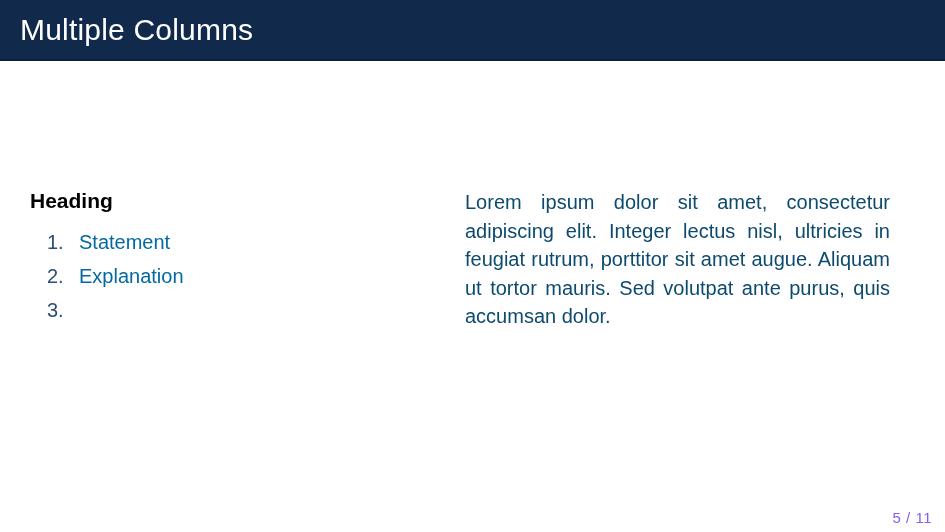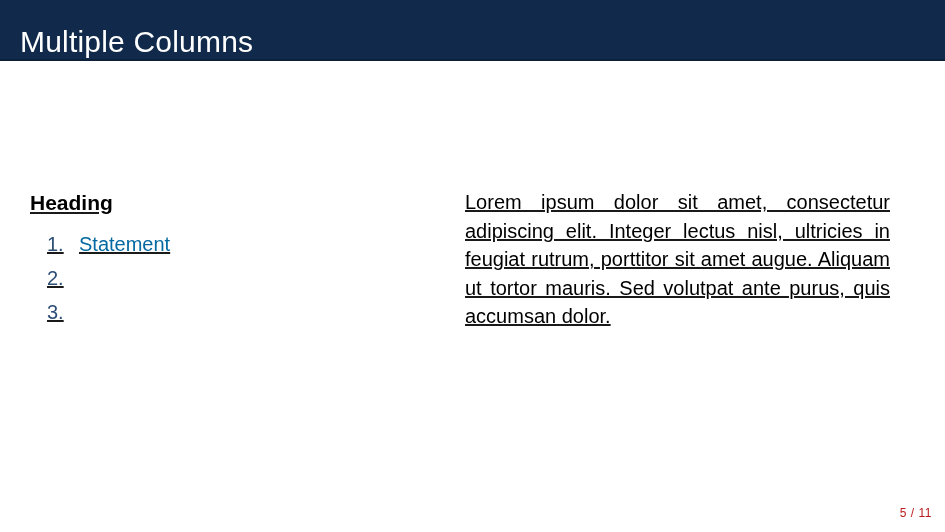--- a/index.html
+++ b/index.html
@@ -16,38 +16,37 @@
     font-family: "Liberation Sans", sans-serif;
     color: #1a1a1a;
   }
   .slide-header {
     position: absolute;
     top: 0; left: 0; right: 0;
     height: 61px;
     background: #112a4b;
     border-bottom: 2px solid #0d2039;
     display: flex;
-    align-items: flex-end;
+    align-items: center;
     padding-left: 20px;
     box-sizing: border-box;
   }
   .slide-title {
     color: #ffffff;
     font-size: 30px;
     font-weight: 400;
     letter-spacing: 0.2px;
   }
   .content {
     position: absolute;
     top: 188px;
     left: 0;
     right: 0;
     display: flex;
-    align-items: center;
-    text-decoration: underline;
+    align-items: flex-start;
   }
   .left-column {
     margin-left: 30px;
     width: 400px;
     box-sizing: border-box;
   }
   .column-heading {
     font-size: 21px;
     font-weight: 700;
     color: #000000;
@@ -78,28 +77,28 @@
   .right-column {
     margin-left: 35px;
     width: 425px;
     box-sizing: border-box;
   }
   .body-paragraph {
     margin: 0;
     font-size: 20px;
     line-height: 28.5px;
     text-align: justify;
-    color: #000000;
+    color: #0c4a6e;
   }
   .page-number {
     position: absolute;
     right: 13px;
-    bottom: 12px;
-    font-size: 12px;
-    color: #b91c1c;
+    bottom: 6px;
+    font-size: 15px;
+    color: #8b5cf6;
     letter-spacing: 0.5px;
   }
 </style>
 </head>
 <body>
 
 <div class="slide">
 
   <div class="slide-header">
     <span class="slide-title">Multiple Columns</span>
@@ -109,20 +108,21 @@
 
     <div class="left-column">
       <p class="column-heading">Heading</p>
       <ol class="numbered-list">
         <li class="list-item">
           <span class="list-item-number">1.</span>
           <span class="list-item-label">Statement</span>
         </li>
         <li class="list-item">
           <span class="list-item-number">2.</span>
+          <span class="list-item-label">Explanation</span>
         </li>
         <li class="list-item">
           <span class="list-item-number">3.</span>
         </li>
       </ol>
     </div>
 
     <div class="right-column">
       <p class="body-paragraph">Lorem ipsum dolor sit amet, consectetur adipiscing elit. Integer lectus nisl, ultricies in feugiat rutrum, porttitor sit amet augue. Aliquam ut tortor mauris. Sed volutpat ante purus, quis accumsan dolor.</p>
     </div>

